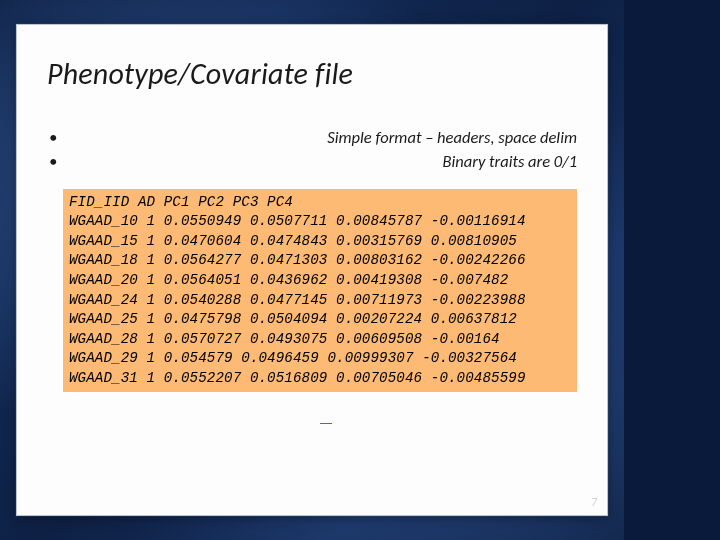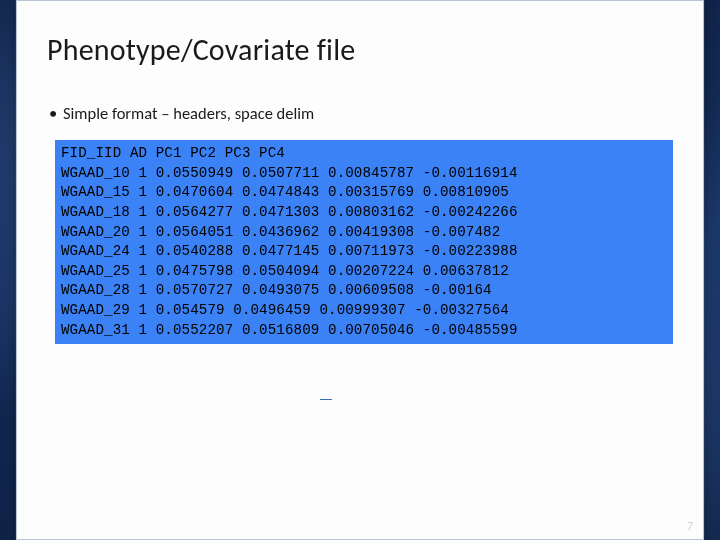--- a/index.html
+++ b/index.html
@@ -5,29 +5,30 @@
   html, body {
     margin: 0;
     padding: 0;
     width: 720px;
     height: 540px;
     overflow: hidden;
     font-family: Calibri, "Segoe UI", Arial, sans-serif;
     background: #0a1a3a;
   }
   .slide-outer {
-    width: 720px;
+    width: 624px;
     height: 540px;
     background:
       radial-gradient(ellipse at 20% 30%, rgba(70,110,180,0.45), transparent 50%),
       radial-gradient(ellipse at 80% 75%, rgba(60,100,170,0.4), transparent 55%),
       linear-gradient(135deg, #0b1d3f 0%, #122a55 25%, #0e2044 50%, #16305e 75%, #0a1b3a 100%);
     position: relative;
     box-sizing: border-box;
-    padding: 0 16px;
+    padding: 24px 16px;
+    font-style: italic;
   }
   .inner-card {
     background: #fdfdfd;
     width: 100%;
     height: 100%;
     box-sizing: border-box;
     border: 1px solid #b8c4d4;
     box-shadow: 0 0 0 1px rgba(255,255,255,0.05), 0 2px 10px rgba(0,0,0,0.35);
     padding: 24px 30px 20px 30px;
     position: relative;
@@ -44,37 +45,38 @@
     padding: 0;
     margin: 0 0 16px 2px;
   }
   .bullets li {
     font-size: 16.5px;
     color: #1a1a1a;
     line-height: 1.35;
     padding-left: 14px;
     position: relative;
     margin-bottom: 2px;
+    text-align: right;
   }
   .bullets li::before {
     content: "•";
     position: absolute;
     left: 0;
     top: 0;
     color: #1a1a1a;
   }
   .data-block {
     font-family: "Courier New", Consolas, monospace;
     font-size: 14.2px;
     color: #000;
     white-space: pre;
     line-height: 1.38;
-    background: #3b82f6;
+    background: #fdba74;
     padding: 4px 6px 4px 6px;
-    margin-left: 8px;
+    margin-left: 16px;
     letter-spacing: 0.1px;
   }
   .page-num {
     position: absolute;
     right: 10px;
     bottom: 6px;
     font-size: 12px;
     color: rgba(0,0,0,0.18);
     font-family: Calibri, Arial, sans-serif;
   }
@@ -90,20 +92,21 @@
 </head>
 <body>
 
 <div class="slide-outer">
   <div class="inner-card">
 
     <div class="title">Phenotype/Covariate file</div>
 
     <ul class="bullets">
       <li>Simple format – headers, space delim</li>
+      <li>Binary traits are 0/1</li>
     </ul>
 
     <div class="data-block"><span>FID_IID AD PC1 PC2 PC3 PC4</span>
 <span>WGAAD_10 1 0.0550949 0.0507711 0.00845787 -0.00116914</span>
 <span>WGAAD_15 1 0.0470604 0.0474843 0.00315769 0.00810905</span>
 <span>WGAAD_18 1 0.0564277 0.0471303 0.00803162 -0.00242266</span>
 <span>WGAAD_20 1 0.0564051 0.0436962 0.00419308 -0.007482</span>
 <span>WGAAD_24 1 0.0540288 0.0477145 0.00711973 -0.00223988</span>
 <span>WGAAD_25 1 0.0475798 0.0504094 0.00207224 0.00637812</span>
 <span>WGAAD_28 1 0.0570727 0.0493075 0.00609508 -0.00164</span>

